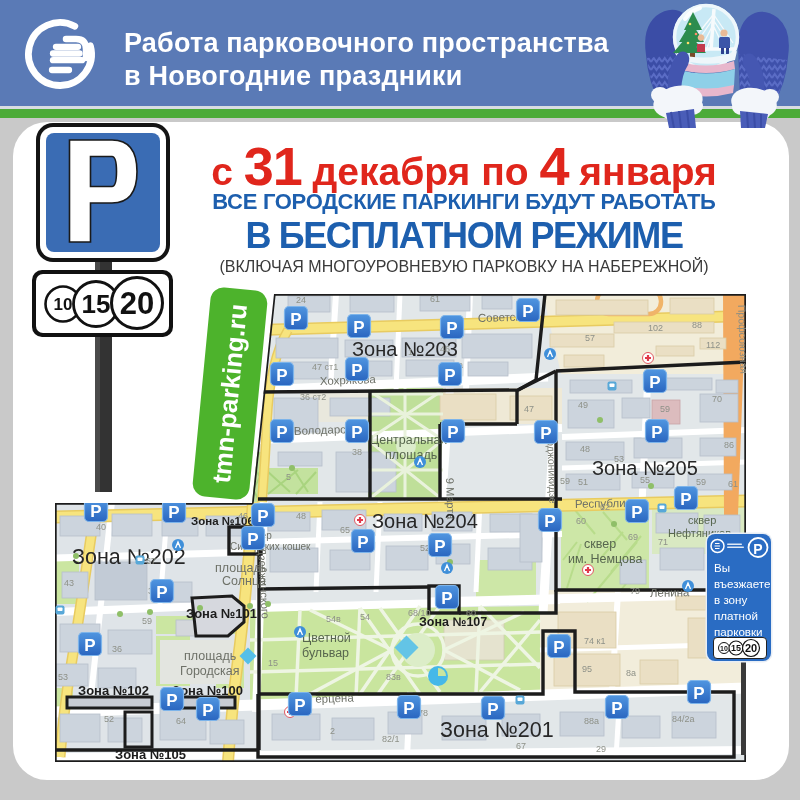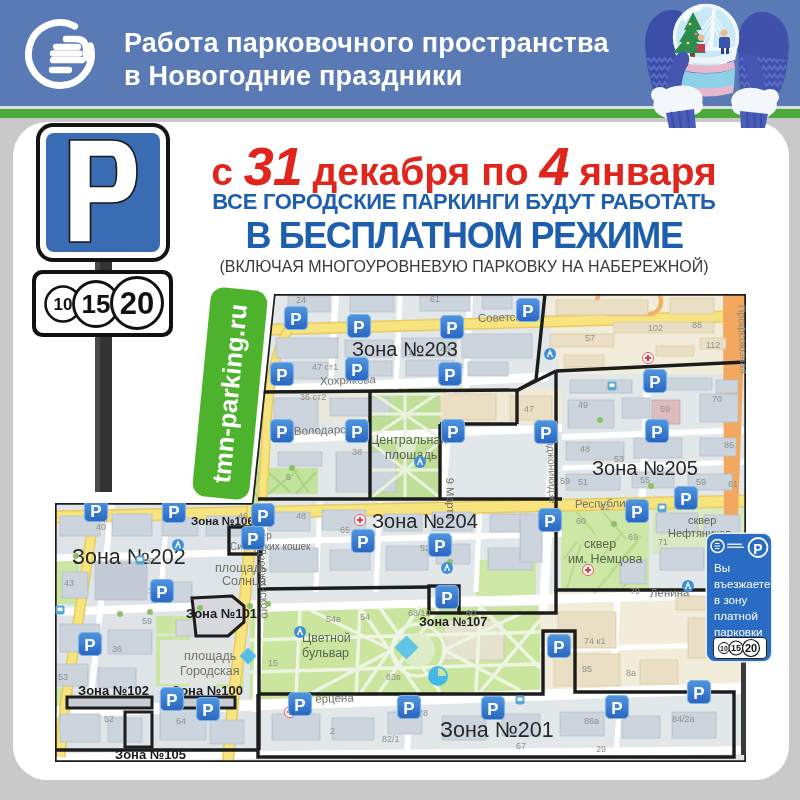--- a/index.html
+++ b/index.html
@@ -5,21 +5,21 @@
 <style>
 html,body{margin:0;padding:0;}
 body{width:800px;height:800px;background:#c9c9c9;font-family:"Liberation Sans",sans-serif;position:relative;overflow:hidden;}
 .abs{position:absolute;}
 #header{left:0;top:0;width:800px;height:106px;background:#5a7ab6;}
 #hline{left:0;top:106px;width:800px;height:3px;background:#d8dde2;}
 #gstripe{left:0;top:109px;width:800px;height:9px;background:#4cab38;}
 #card{left:13px;top:122px;width:776px;height:658px;background:#ffffff;border-radius:34px;}
 #htext{left:103px;top:27px;color:#fff;font-size:27px;line-height:33px;font-weight:700;letter-spacing:0.2px;margin-left:21px;}
 #redline{left:120px;top:140px;width:688px;text-align:center;color:#e0261c;font-weight:700;font-size:39px;line-height:52px;}
-#redline b{font-size:54px;letter-spacing:-1px;font-style:italic;}
+#redline b{font-size:54px;letter-spacing:-1px;}
 #blue1{left:120px;top:189px;width:688px;text-align:center;color:#1d5fae;font-weight:700;font-size:22px;letter-spacing:-0.3px;}
 #blue2{left:120px;top:215px;width:688px;text-align:center;color:#1d5fae;font-weight:700;font-size:36px;letter-spacing:-1.4px;}
 #dark1{left:120px;top:258px;width:688px;text-align:center;color:#3a3a3a;font-weight:400;font-size:16px;}
 #greenlabel{left:125px;top:365px;width:210px;height:57px;background:#4db32c;border-radius:13px;transform:rotate(-84.5deg);color:#fff;font-weight:700;font-size:25.5px;text-align:center;line-height:57px;white-space:nowrap;overflow:hidden;}
 #bluesign{left:707px;top:534px;width:64px;height:127px;background:#2a6cc3;border-radius:8px;box-shadow:0 0 0 1.5px #e8eef5;}
 </style>
 </head>
 <body>
 
 <div class="abs" id="header"></div>

